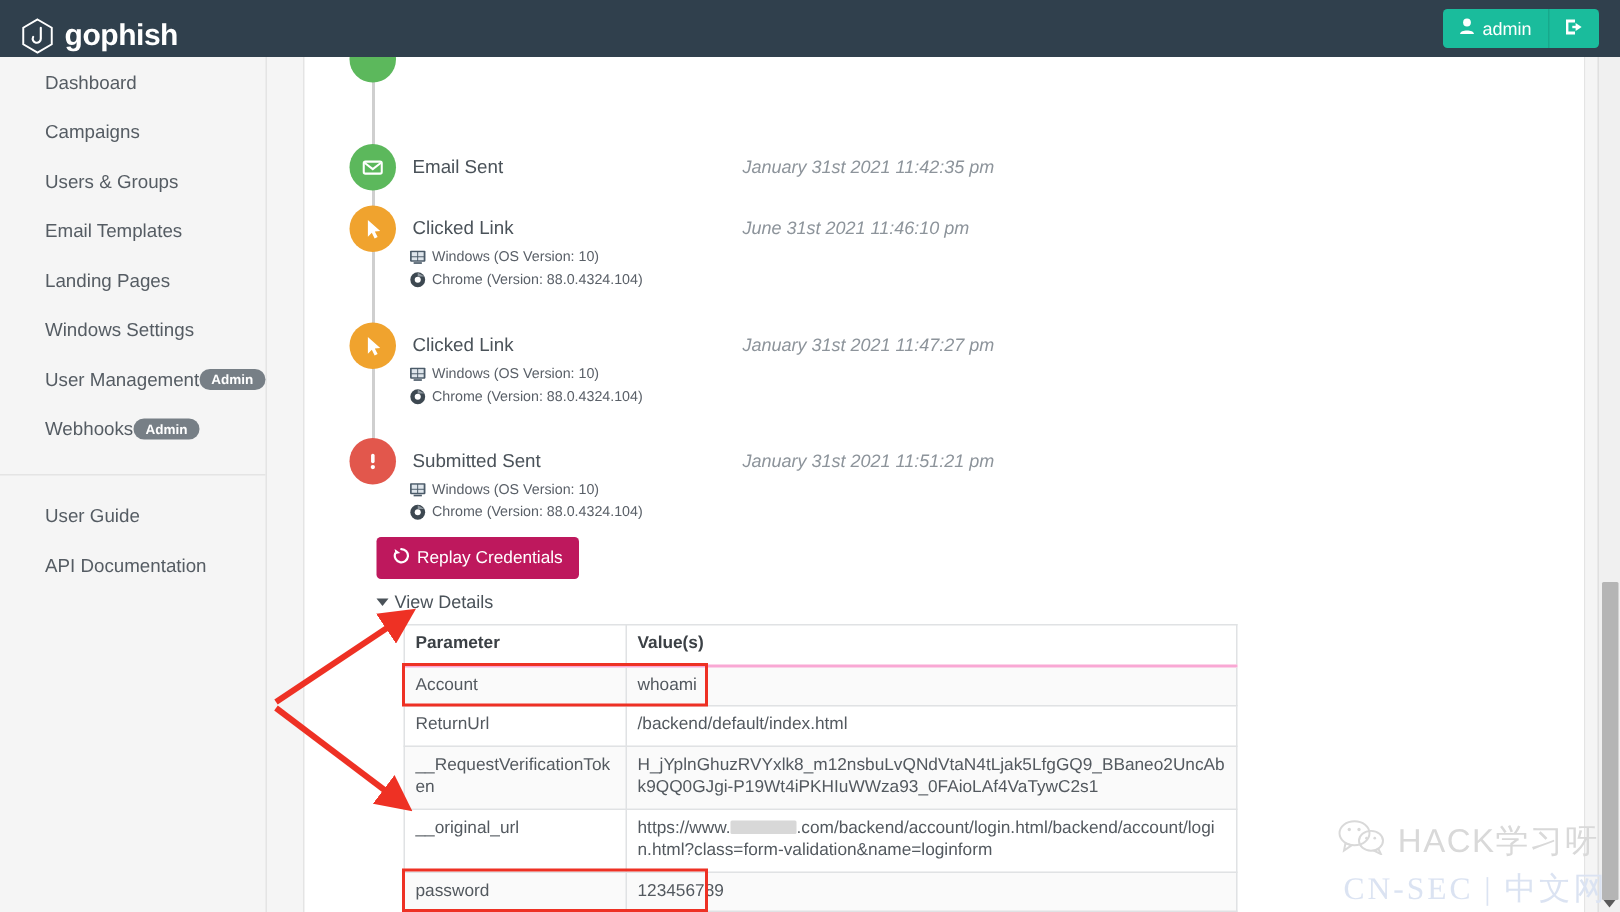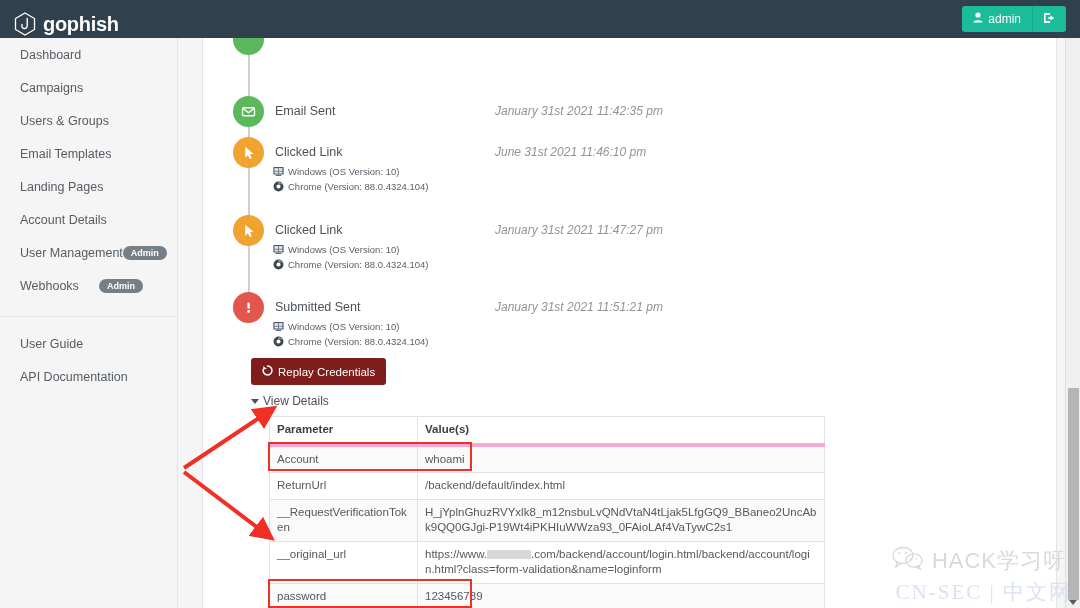--- a/index.html
+++ b/index.html
@@ -48,21 +48,21 @@
   
   #sidebar {
     position: absolute; top: 38px; left: 0;
     width: 178px; height: 570px;
     background: #f5f5f5;
     border-right: 1px solid #e4e4e4;
     z-index: 20;
   }
   .side-item {
     display: flex; align-items: center;
-    height: 33px; padding: 0 20px;
+    height: 33px; padding: 0 30px;
     color: #555c63; font-size: 12.5px;
     cursor: pointer; text-decoration: none;
     justify-content: space-between;
   }
   .side-item .lbl { white-space: nowrap; }
   .side-badge {
     background: #777f86; color: #ffffff;
     font-size: 9px; font-weight: bold;
     padding: 2px 8px; border-radius: 8px;
     margin-right: 14px;
@@ -115,21 +115,21 @@
     position: absolute; left: 48px;
     font-size: 9.5px; color: #5a6068;
     display: flex; align-items: center; gap: 4px;
     white-space: nowrap;
   }
   .mini-ico { display: inline-flex; width: 11px; height: 11px; }
 
   
   #replay-btn {
     position: absolute; left: 48px; top: 320px;
-    background: #7f1d1d; color: #ffffff;
+    background: #be185d; color: #ffffff;
     border: none; border-radius: 3px;
     font-size: 11.5px; padding: 7px 11px;
     display: flex; align-items: center; gap: 5px;
     cursor: pointer;
     font-family: "Liberation Sans", sans-serif;
   }
 
   #view-details {
     position: absolute; left: 48px; top: 356px;
     font-size: 12px; color: #4a5259; cursor: pointer;
@@ -152,21 +152,21 @@
   }
   #param-table th, #param-table td {
     border: 1px solid #e0e2e4;
     padding: 5px 7px;
     text-align: left;
     vertical-align: top;
     line-height: 1.35;
   }
   #param-table th {
     font-weight: bold; color: #3b4045;
-    border-bottom: 4px solid #f9a8d4;
+    border-bottom: 2px solid #f9a8d4;
     font-size: 11.5px;
   }
   #param-table td.pname { width: 148px; word-break: break-all; }
   #param-table td.pval  { word-break: break-all; }
   #param-table tr.zebra td { background: #fafafa; }
   .masked {
     display: inline-block; width: 44px; height: 9px;
     background: #d8d8d8; vertical-align: -1px; border-radius: 1px;
   }
 
@@ -257,21 +257,21 @@
       <a href="#" class="side-item">
         <span class="lbl">Users &amp; Groups</span>
       </a>
       <a href="#" class="side-item">
         <span class="lbl">Email Templates</span>
       </a>
       <a href="#" class="side-item">
         <span class="lbl">Landing Pages</span>
       </a>
       <a href="#" class="side-item">
-        <span class="lbl">Account Details</span>
+        <span class="lbl">Windows Settings</span>
       </a>
       <a href="#" class="side-item">
         <span class="lbl">User Management</span>
         <span class="side-badge">Admin</span>
       </a>
       <a href="#" class="side-item">
         <span class="lbl">Webhooks</span>
         <span class="side-badge">Admin</span>
       </a>
     </div>

